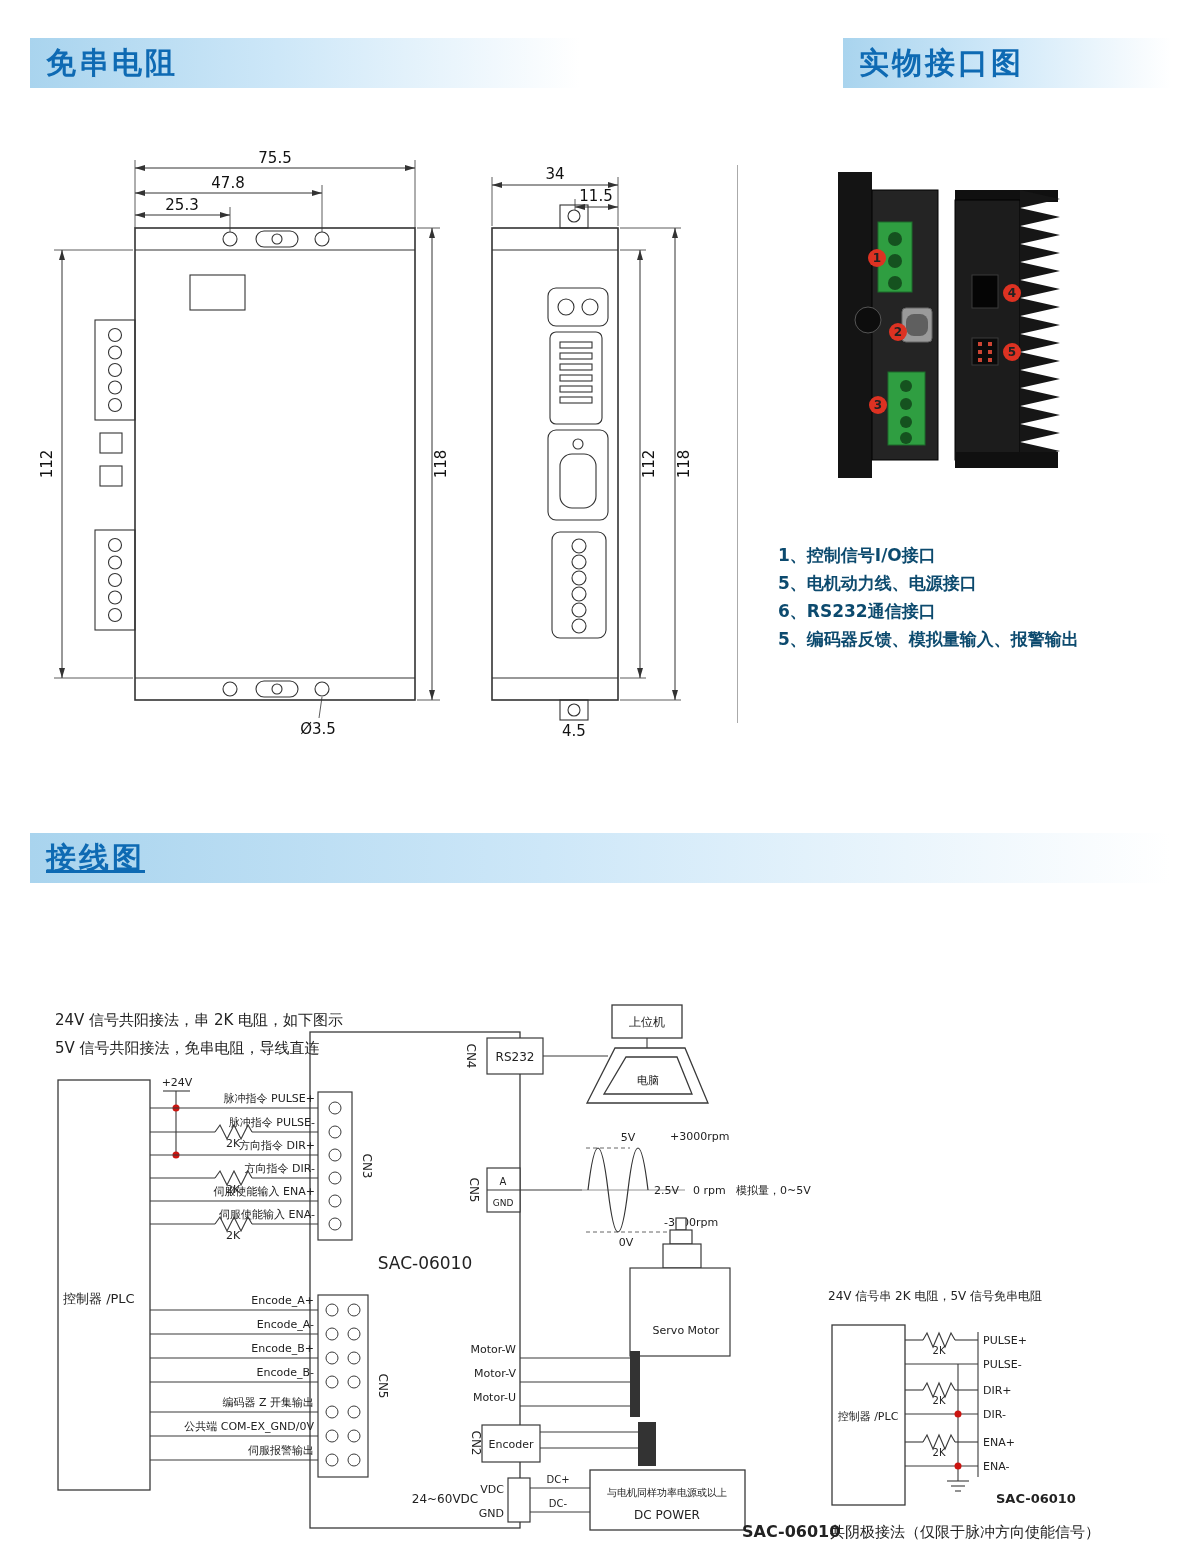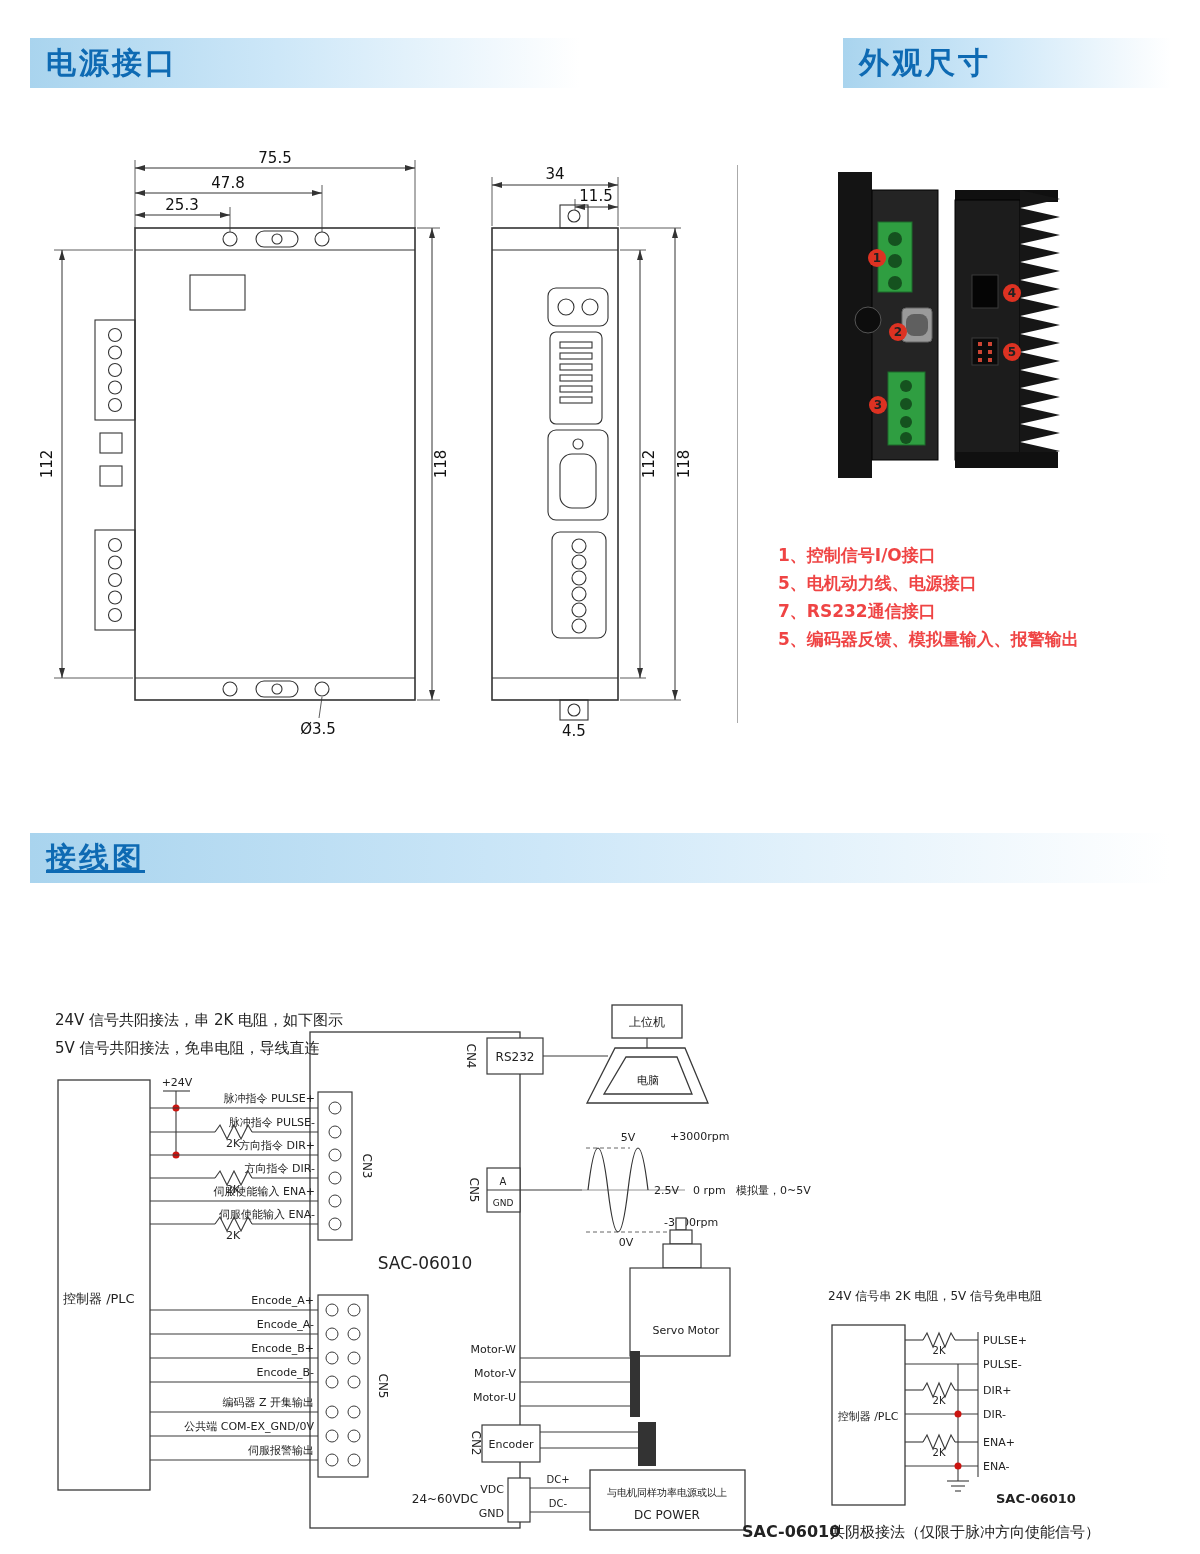--- a/index.html
+++ b/index.html
@@ -5,21 +5,21 @@
   html,body{margin:0;padding:0;background:#fff;}
   .page{position:relative;width:1200px;height:1554px;background:#ffffff;overflow:hidden;
         font-family:"DejaVu Sans","Liberation Sans",sans-serif;}
   .hdr{position:absolute;height:50px;display:flex;align-items:center;padding-left:16px;box-sizing:border-box;
        font-size:30px;font-weight:bold;color:#0e6ab3;letter-spacing:3px;
        background:linear-gradient(90deg,#a9d4ee 0%,#cde7f8 45%,#ffffff 100%);}
   .hdr1{left:30px;top:38px;width:550px;}
   .hdr2{left:843px;top:38px;width:328px;}
   .hdr3{left:30px;top:833px;width:1140px;text-decoration:underline;}
   .divider-v{position:absolute;left:737px;top:165px;width:1px;height:558px;background:#aaa;}
-  .iface{position:absolute;left:778px;top:541px;font-size:17px;font-weight:600;color:#ef4444;line-height:28px;}
+  .iface{position:absolute;left:778px;top:541px;font-size:17px;font-weight:600;color:#0c4a6e;line-height:28px;}
   svg{position:absolute;}
   svg text{font-family:"DejaVu Sans","Liberation Sans",sans-serif;fill:#222;}
   .ln{stroke:#333;stroke-width:1.1;fill:none;}
   .body{stroke:#333;stroke-width:1.6;fill:#ffffff;}
   .dml{stroke:#333;stroke-width:1;fill:none;}
   .ext{stroke:#333;stroke-width:0.8;fill:none;}
   .dimt{font-size:15px;fill:#111;}
   .w{stroke:#3a3a3a;stroke-width:1.1;fill:none;}
   .bx{stroke:#3a3a3a;stroke-width:1.2;fill:#ffffff;}
   .bxn{stroke:#3a3a3a;stroke-width:1.3;fill:none;}
@@ -29,24 +29,24 @@
   .t9{font-size:9px;} .t10{font-size:10px;} .t11{font-size:11px;} .t12{font-size:12px;}
   .t13{font-size:13px;} .t15{font-size:15px;} .t17{font-size:17px;}
   .b{font-weight:bold;}
 </style>
 </head>
 <body>
 
 <div class="page">
 
   <div class="hdr hdr1">
-    <span>电源接口</span>
+    <span>免串电阻</span>
   </div>
   <div class="hdr hdr2">
-    <span>外观尺寸</span>
+    <span>实物接口图</span>
   </div>
   <div class="hdr hdr3">
     <span>接线图</span>
   </div>
 
   <div class="divider-v"></div>
 
   <svg style="left:30px;top:148px" width="680" height="600" viewBox="0 0 680 600">
     <defs>
       <marker id="mE" markerWidth="12" markerHeight="10" refX="10" refY="4" orient="auto" markerUnits="userSpaceOnUse">
@@ -220,21 +220,21 @@
       <circle cx="192" cy="133" r="9" fill="#dd3222"></circle>
       <text x="192" y="137" text-anchor="middle" font-size="12" fill="#fff">4</text>
       <circle cx="192" cy="192" r="9" fill="#dd3222"></circle>
       <text x="192" y="196" text-anchor="middle" font-size="12" fill="#fff">5</text>
     </g>
   </svg>
 
   <div class="iface">
     <div>1、控制信号I/O接口</div>
     <div>5、电机动力线、电源接口</div>
-    <div>7、RS232通信接口</div>
+    <div>6、RS232通信接口</div>
     <div>5、编码器反馈、模拟量输入、报警输出</div>
   </div>
 
   <svg style="left:30px;top:985px" width="1140" height="569" viewBox="0 0 1140 569">
 
     <g>
       <text class="t15" x="25" y="40">24V 信号共阳接法，串 2K 电阻，如下图示</text>
       <text class="t15" x="25" y="68">5V 信号共阳接法，免串电阻，导线直连</text>
     </g>
 

